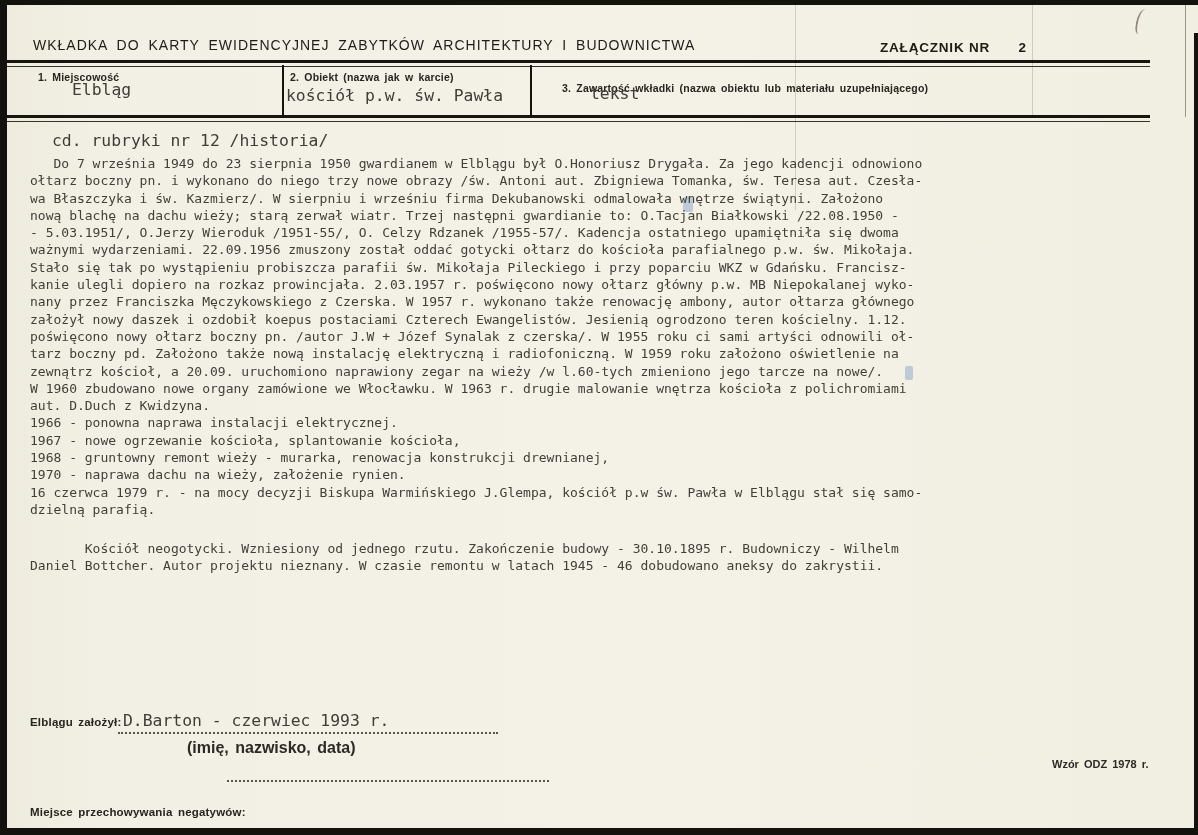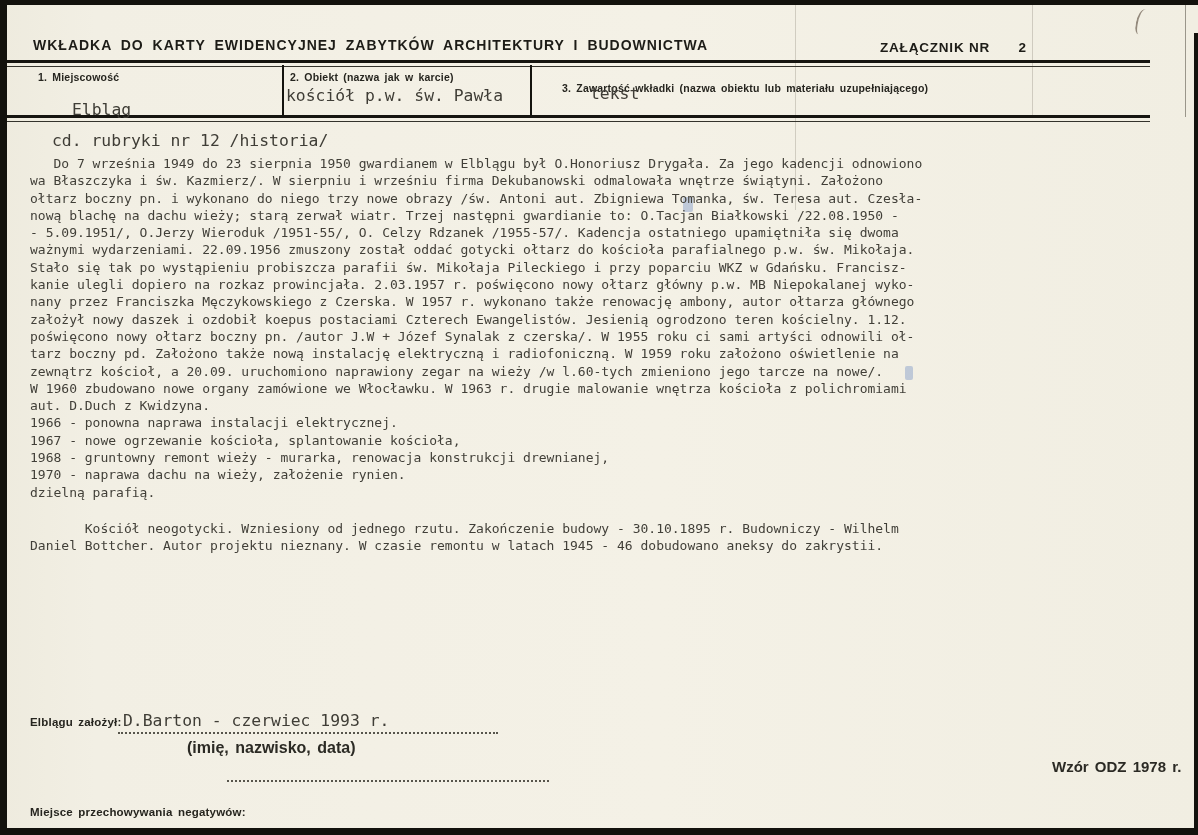--- a/index.html
+++ b/index.html
@@ -2,32 +2,32 @@
 <html lang="pl"><head>
 <meta charset="utf-8">
 <style>
   html,body{margin:0;padding:0;background:#888;}
   .page{position:relative;width:1198px;height:835px;margin:0 auto;overflow:hidden;
         background:linear-gradient(90deg,#eeebde 0%,#f2efe4 8%,#f4f1e6 55%,#f1eee2 100%);
         font-family:"Liberation Sans",sans-serif;color:#1e1d18;}
   .abs{position:absolute;}
   .edge{position:absolute;background:#13120d;}
   .mono{font-family:"DejaVu Sans Mono",monospace;color:#3f3d36;white-space:pre;}
-  .title{font-size:14px;font-weight:700;letter-spacing:1px;word-spacing:4px;color:#1d1c17;}
+  .title{font-size:14px;font-weight:400;letter-spacing:1px;word-spacing:4px;color:#1d1c17;}
   .attach{font-size:13.5px;font-weight:700;letter-spacing:.8px;color:#1d1c17;}
   .flabel{font-size:10.5px;font-weight:700;letter-spacing:.2px;color:#26251f;word-spacing:2px;}
   .rule{position:absolute;left:7px;width:1143px;height:7px;
         border-top:3px solid #161510;border-bottom:1px solid #34332c;box-sizing:border-box;}
   .vdiv{position:absolute;top:65px;width:2px;height:51px;background:#14130e;}
   .tline{white-space:pre;height:17.3px;line-height:17.3px;font-size:13px;}
   .body-text{font-family:"DejaVu Sans Mono",monospace;color:#413f38;}
   .dotline{position:absolute;border-bottom:2px dotted #57554c;height:1px;}
   .small-label{font-size:11.5px;font-weight:700;color:#26251f;letter-spacing:.2px;word-spacing:2px;}
   .hint{font-size:16px;font-weight:700;color:#2b2a24;word-spacing:2px;}
-  .formcode{font-size:15px;font-weight:700;color:#2b2a24;word-spacing:2px;}
+  .formcode{font-size:11px;font-weight:700;color:#2b2a24;word-spacing:2px;}
   .fold{position:absolute;width:1px;background:rgba(118,112,96,.28);}
   .pencil{position:absolute;width:1px;background:#9a968a;}
   .smudge{position:absolute;background:rgba(82,118,190,.32);border-radius:2px;}
   .hwmark{position:absolute;width:10px;height:26px;border-left:2px solid #93897c;
           border-radius:70% 0 0 40%;transform:rotate(9deg);}
   .typed-val{font-size:16.4px;}
 </style>
 </head>
 <body>
 
@@ -50,54 +50,55 @@
     <span class="attach">ZAŁĄCZNIK NR</span>
     <span class="attach" style="margin-left:24px;">2</span>
   </div>
 
   <div class="rule" style="top:60px;"></div>
   <div class="rule" style="top:115px;"></div>
   <div class="vdiv" style="left:282px;"></div>
   <div class="vdiv" style="left:530px;"></div>
 
   <div class="abs flabel" style="left:38px;top:71px;">1. Miejscowość</div>
-  <div class="abs mono typed-val" style="left:72px;top:80px;margin-top:20px;">Elbląg</div>
+  <div class="abs mono typed-val" style="left:72px;top:80px;">Elbląg</div>
 
   <div class="abs flabel" style="left:290px;top:71px;">2. Obiekt (nazwa jak w karcie)</div>
   <div class="abs mono typed-val" style="left:286px;top:86px;">kościół p.w. św. Pawła</div>
 
   <div class="abs flabel" style="left:537px;top:82px;margin-left:25px;">3. Zawartość wkładki (nazwa obiektu lub materiału uzupełniającego)</div>
   <div class="abs mono typed-val" style="left:590px;top:84px;">tekst</div>
 
   <div class="abs mono typed-val" style="left:52px;top:131px;">cd. rubryki nr 12 /historia/</div>
 
   <div class="abs body-text" style="left:30px;top:155px;">
       <div class="tline">   Do 7 września 1949 do 23 sierpnia 1950 gwardianem w Elblągu był O.Honoriusz Drygała. Za jego kadencji odnowiono</div>
+      <div class="tline">ołtarz boczny pn. i wykonano do niego trzy nowe obrazy /św. Antoni aut. Zbigniewa Tomanka, św. Teresa aut. Czesła-</div>
       <div class="tline">wa Błaszczyka i św. Kazmierz/. W sierpniu i wrześniu firma Dekubanowski odmalowała wnętrze świątyni. Założono</div>
-      <div class="tline">ołtarz boczny pn. i wykonano do niego trzy nowe obrazy /św. Antoni aut. Zbigniewa Tomanka, św. Teresa aut. Czesła-</div>
       <div class="tline">nową blachę na dachu wieży; starą zerwał wiatr. Trzej następni gwardianie to: O.Tacjan Białkowski /22.08.1950 -</div>
-      <div class="tline">- 5.09.1951/, O.Jerzy Wieroduk /1951-55/, O. Celzy Rdzanek /1955-57/. Kadencja ostatniego upamiętniła się dwoma</div>
+      <div class="tline">- 5.03.1951/, O.Jerzy Wieroduk /1951-55/, O. Celzy Rdzanek /1955-57/. Kadencja ostatniego upamiętniła się dwoma</div>
       <div class="tline">ważnymi wydarzeniami. 22.09.1956 zmuszony został oddać gotycki ołtarz do kościoła parafialnego p.w. św. Mikołaja.</div>
       <div class="tline">Stało się tak po wystąpieniu probiszcza parafii św. Mikołaja Pileckiego i przy poparciu WKZ w Gdańsku. Francisz-</div>
       <div class="tline">kanie ulegli dopiero na rozkaz prowincjała. 2.03.1957 r. poświęcono nowy ołtarz główny p.w. MB Niepokalanej wyko-</div>
       <div class="tline">nany przez Franciszka Męczykowskiego z Czerska. W 1957 r. wykonano także renowację ambony, autor ołtarza głównego</div>
       <div class="tline">założył nowy daszek i ozdobił koepus postaciami Czterech Ewangelistów. Jesienią ogrodzono teren kościelny. 1.12.</div>
       <div class="tline">poświęcono nowy ołtarz boczny pn. /autor J.W + Józef Synalak z czerska/. W 1955 roku ci sami artyści odnowili oł-</div>
       <div class="tline">tarz boczny pd. Założono także nową instalację elektryczną i radiofoniczną. W 1959 roku założono oświetlenie na</div>
       <div class="tline">zewnątrz kościoł, a 20.09. uruchomiono naprawiony zegar na wieży /w l.60-tych zmieniono jego tarcze na nowe/.</div>
       <div class="tline">W 1960 zbudowano nowe organy zamówione we Włocławku. W 1963 r. drugie malowanie wnętrza kościoła z polichromiami</div>
       <div class="tline">aut. D.Duch z Kwidzyna.</div>
       <div class="tline">1966 - ponowna naprawa instalacji elektrycznej.</div>
       <div class="tline">1967 - nowe ogrzewanie kościoła, splantowanie kościoła,</div>
       <div class="tline">1968 - gruntowny remont wieży - murarka, renowacja konstrukcji drewnianej,</div>
       <div class="tline">1970 - naprawa dachu na wieży, założenie rynien.</div>
+      <div class="tline">16 czerwca 1979 r. - na mocy decyzji Biskupa Warmińskiego J.Glempa, kościół p.w św. Pawła w Elblągu stał się samo-</div>
       <div class="tline">dzielną parafią.</div>
     </div>
 
-  <div class="abs body-text" style="left:30px;top:520px;">
+  <div class="abs body-text" style="left:30px;top:540px;">
       <div class="tline">       Kościół neogotycki. Wzniesiony od jednego rzutu. Zakończenie budowy - 30.10.1895 r. Budowniczy - Wilhelm</div>
       <div class="tline">Daniel Bottcher. Autor projektu nieznany. W czasie remontu w latach 1945 - 46 dobudowano aneksy do zakrystii.</div>
     </div>
 
   <div class="abs small-label" style="left:30px;top:716px;">Elblągu założył:</div>
   <div class="abs mono typed-val" style="left:123px;top:711px;">D.Barton - czerwiec 1993 r.</div>
   <div class="dotline" style="left:118px;top:731px;width:380px;"></div>
   <div class="abs hint" style="left:187px;top:739px;">(imię, nazwisko, data)</div>
 
   <div class="abs small-label" style="left:30px;top:806px;">Miejsce przechowywania negatywów:</div>

